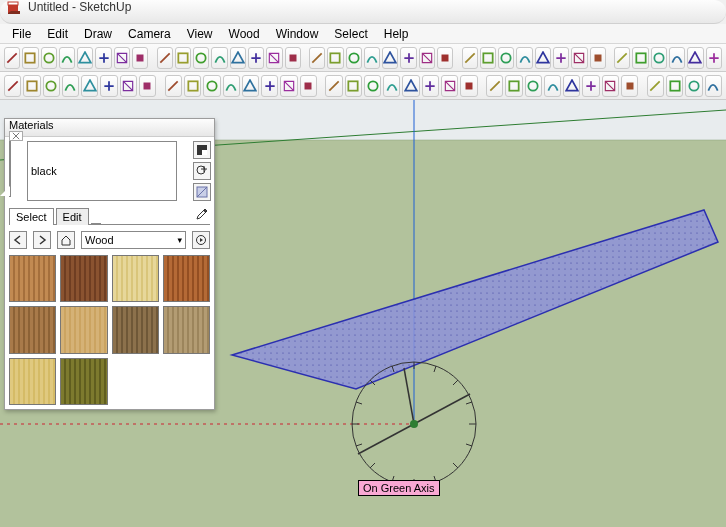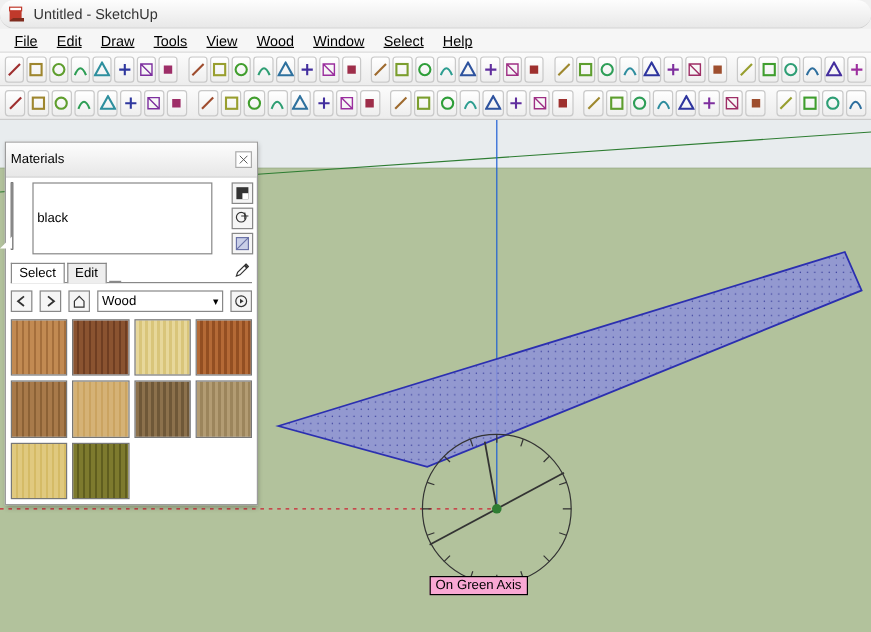--- a/index.html
+++ b/index.html
@@ -1,39 +1,39 @@
 <!DOCTYPE html>
 <html><head>
 <meta charset="utf-8">
 <style>
   * { box-sizing: border-box; margin: 0; padding: 0; font-family: "Segoe UI", Tahoma, sans-serif; }
   html, body { width: 726px; height: 527px; overflow: hidden; }
   body { background: #f0f0f0; position: relative; }
 
   
-  .titlebar { height: 24px; background: linear-gradient(#fdfdfd,#e8e8e8); display: flex; align-items: center; padding: 0 6px; border-bottom: 1px solid #d0d0d0; font-size: 12px; border-radius: 12px; }
+  .titlebar { height: 24px; background: linear-gradient(#fdfdfd,#e8e8e8); display: flex; align-items: flex-start; padding: 0 6px; border-bottom: 1px solid #d0d0d0; font-size: 12px; border-radius: 12px; }
   .titlebar .app-icon { width: 16px; height: 16px; margin-right: 6px; }
   .titlebar .title { color: #333; }
 
   
-  .menubar { height: 20px; background: #f6f6f6; display: flex; align-items: center; padding: 0 4px; font-size: 12px; border-bottom: 1px solid #d7d7d7; text-decoration: underline; }
+  .menubar { height: 20px; background: #f6f6f6; display: flex; align-items: center; padding: 0 4px; font-size: 12px; border-bottom: 1px solid #d7d7d7; }
   .menubar .menu-item { padding: 2px 8px; cursor: default; }
 
   
   .toolbar { height: 28px; background: linear-gradient(#fbfbfb,#ececec); display: flex; align-items: center; padding: 0 4px; gap: 2px; border-bottom: 1px solid #ccc; }
   .tool-btn { width: 22px; height: 22px; border: 1px solid #c9c9c9; border-radius: 3px; background: linear-gradient(#fff,#eee); display: flex; align-items: center; justify-content: center; font-size: 12px; color: #555; }
   .tool-btn svg { display:block; }
   .tool-sep { width: 6px; height: 22px; }
 
   
   .viewport { position: absolute; left: 0; top: 100px; right: 0; bottom: 0; background: #b2c29c; overflow: hidden; }
 
   
   .panel { position: absolute; left: 4px; top: 118px; width: 211px; background: #fff; border: 1px solid #9c9c9c; box-shadow: 1px 2px 4px rgba(0,0,0,.25); font-size: 11px; }
-  .panel-hdr { height: 18px; display: flex; align-items: center; justify-content: space-between; background: linear-gradient(#fdfdfd,#e7e7e7); padding: 14px 4px; border-bottom: 1px solid #ccc; }
+  .panel-hdr { height: 18px; display: flex; align-items: flex-start; justify-content: space-between; background: linear-gradient(#fdfdfd,#e7e7e7); padding: 0 4px; border-bottom: 1px solid #ccc; flex-direction: column; }
   .panel-hdr .close-btn { width: 14px; height: 14px; border: 1px solid #aaa; font-size: 9px; display:flex; align-items:center; justify-content:center; background:#fff; }
   .panel-body { padding: 4px; }
   .panel-preview-row { display:flex; gap:16px; }
   .preview-swatch { width: 56px; height: 56px; background:#000; border:1px solid #888; position:relative; }
   .preview-swatch::after { content:""; position:absolute; right:0; bottom:0; width:0; height:0; border-left:10px solid transparent; border-bottom:10px solid #fff; }
   .name-input { flex:1; height:18px; border:1px solid #888; padding:1px 3px; font-size:11px; }
   .panel-sidebuttons { display:flex; flex-direction:column; gap:3px; }
   .mini-btn { width:18px; height:18px; border:1px solid #888; background:#f5f5f5; display:flex; align-items:center; justify-content:center; font-size:10px; }
 
   .panel-tabs { margin-top:6px; display:flex; align-items:flex-end; border-bottom:1px solid #888; height:18px; }
@@ -63,21 +63,21 @@
       <path d="M2 13 L5 11 L14 11 L14 14 L2 14 Z" fill="#7f2c1e"></path>
     </svg>
   </span>
   <span class="title">Untitled - SketchUp</span>
 </div>
 
 <div class="menubar">
   <span class="menu-item">File</span>
   <span class="menu-item">Edit</span>
   <span class="menu-item">Draw</span>
-  <span class="menu-item">Tools</span>
+  <span class="menu-item">Camera</span>
   <span class="menu-item">View</span>
   <span class="menu-item">Wood</span>
   <span class="menu-item">Window</span>
   <span class="menu-item">Select</span>
   <span class="menu-item">Help</span>
 </div>
 
 <div class="toolbar" id="tbr1">
     <div class="tool-btn">
       <svg viewBox="0 0 12 12" width="14" height="14">

